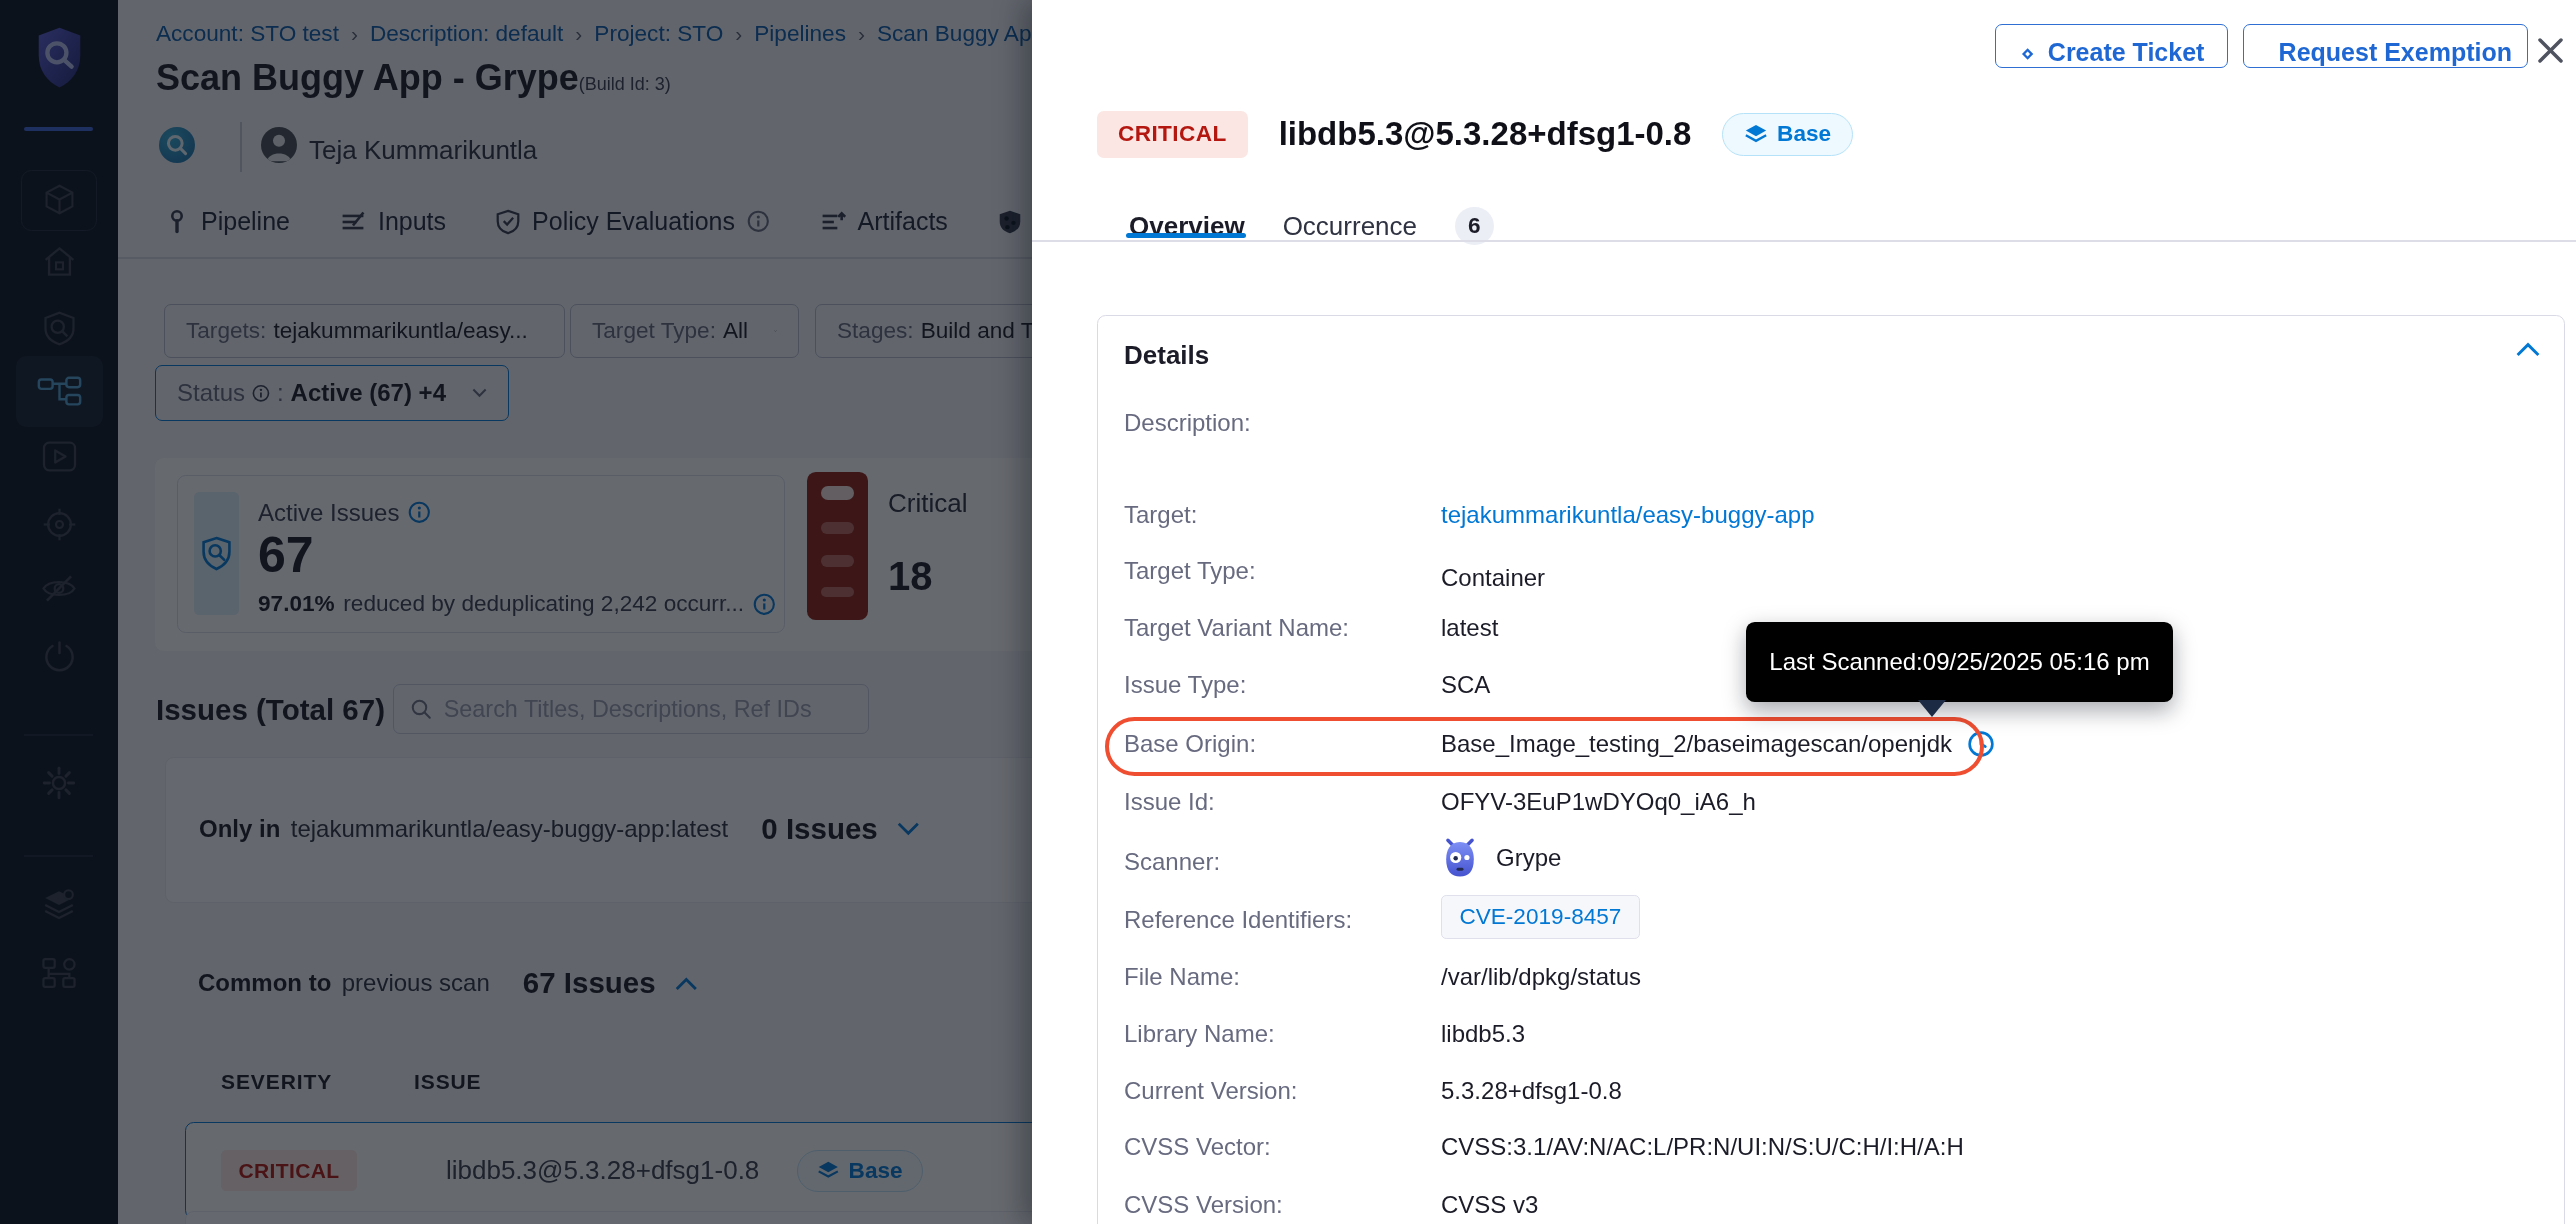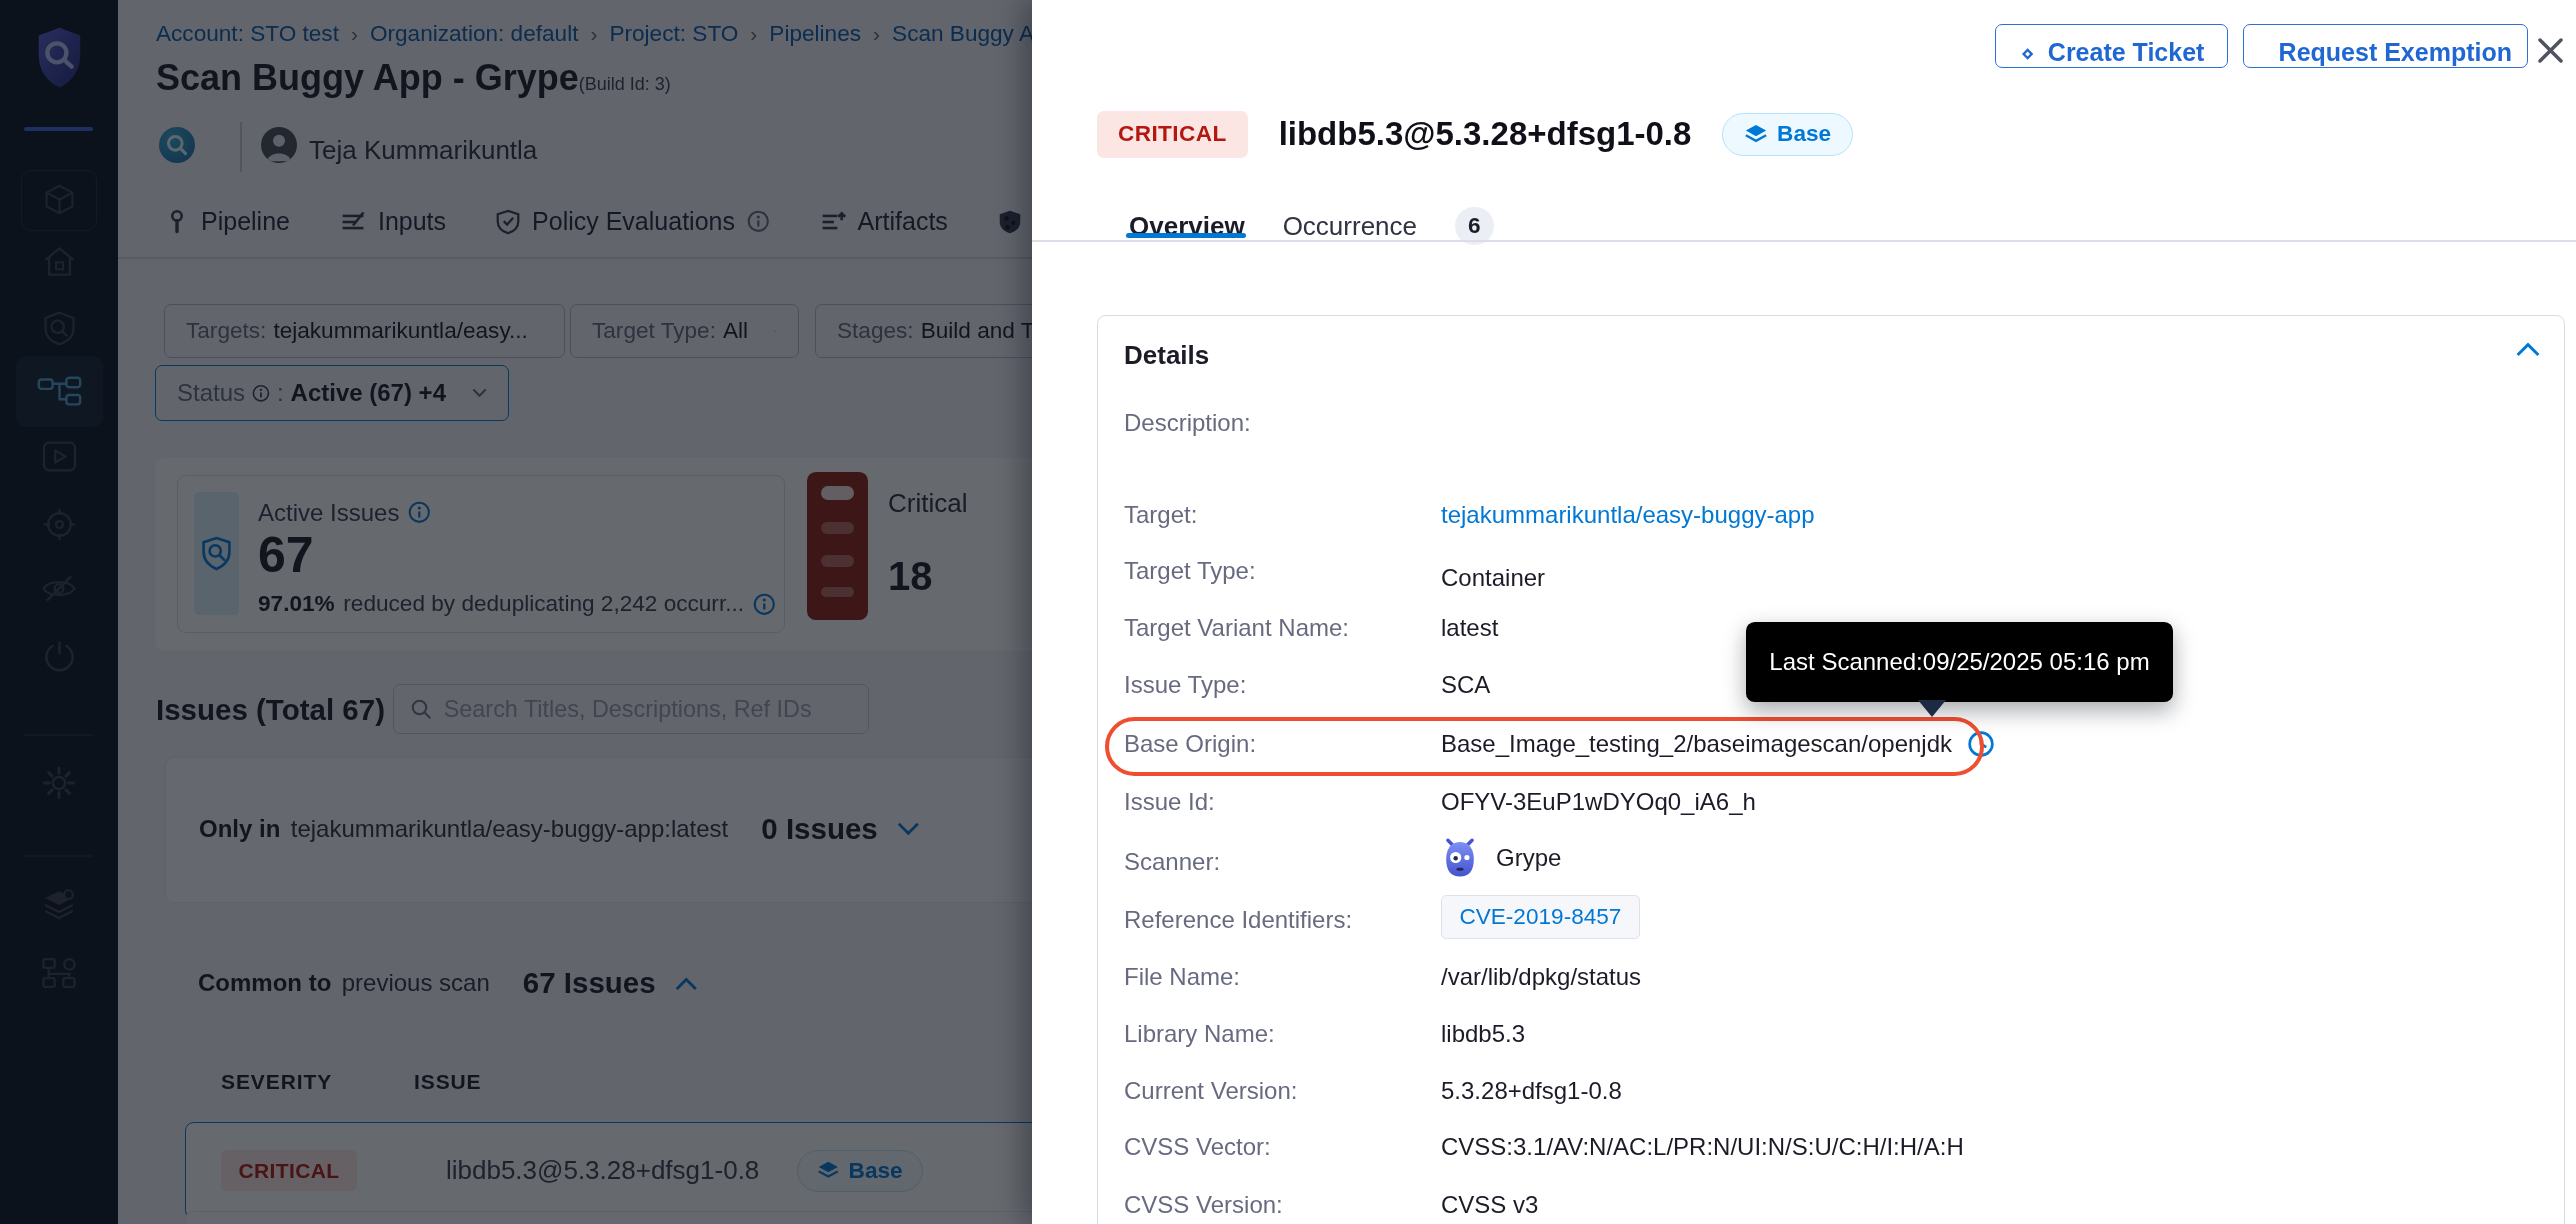--- a/index.html
+++ b/index.html
@@ -96,21 +96,21 @@
   .tooltip-caret { position:absolute; left:886px; top:700px; width:0; height:0; border-left:14px solid transparent; border-right:14px solid transparent; border-top:17.4px solid #1d2a44; z-index:13; }
 
   svg { display:block; }
 </style>
 </head>
 <body>
 
 <div class="main">
 
   <div class="crumbs">
-    <span>Account: STO test</span><span class="sep">›</span><span>Organization: default</span><span class="sep">›</span><span>Project: STO</span><span class="sep">›</span><span>Pipelines</span><span class="sep">›</span><span>Scan Buggy App - Gryp</span>
+    <span>Account: STO test</span><span class="sep">›</span><span>Description: default</span><span class="sep">›</span><span>Project: STO</span><span class="sep">›</span><span>Pipelines</span><span class="sep">›</span><span>Scan Buggy App - Gryp</span>
   </div>
 
   <div class="page-title">
     <span>Scan Buggy App - Grype</span><span class="build-id">(Build Id: 3)</span>
   </div>
 
   <div class="sto-dot">
     <svg width="36" height="36" viewBox="0 0 42 42">
         <circle cx="19" cy="19" r="8" fill="none" stroke="#eaf6ff" stroke-width="3.5"></circle>
         <line x1="25" y1="25" x2="31" y2="31" stroke="#eaf6ff" stroke-width="3.5" stroke-linecap="round"></line>

